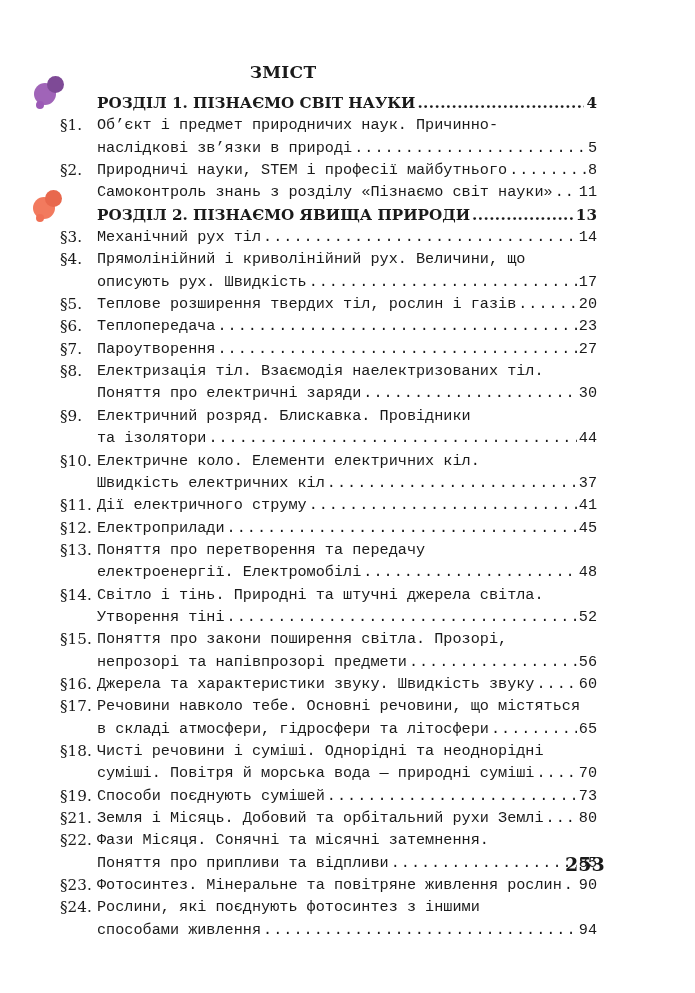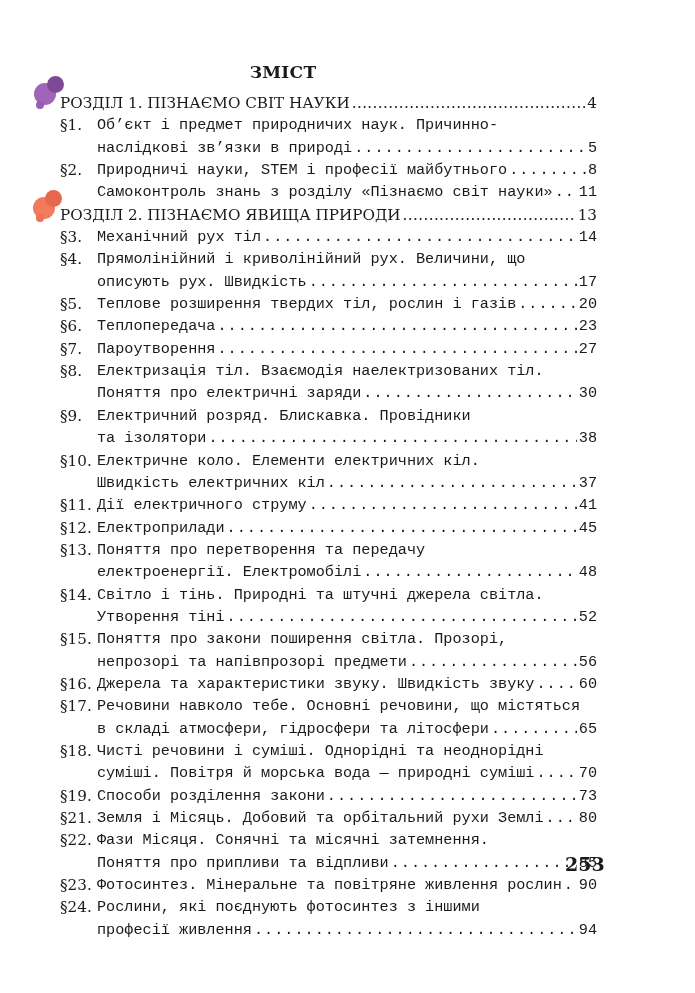--- a/index.html
+++ b/index.html
@@ -2,21 +2,21 @@
 <html><head>
 <meta charset="utf-8">
 <style>
   html, body { margin: 0; padding: 0; background: #ffffff; }
   body { width: 695px; height: 993px; position: relative; overflow: hidden;
          font-family: "DejaVu Serif", "Liberation Serif", serif; color: #1a1a1a; }
   .page-title { position: absolute; top: 62px; left: 0; width: 566px; text-align: center;
                 font-weight: bold; font-size: 17px; letter-spacing: 0.3px; }
   .toc { position: absolute; top: 92px; left: 60px; width: 537px; }
   .row { position: relative; height: 22.35px; line-height: 22.35px; font-size: 15.2px; white-space: nowrap; }
-  .row.section { font-weight: normal; }
+  .row.section { font-weight: bold; margin-left: 37px; }
   .num { position: absolute; left: 0; top: 0; }
   .txt { position: absolute; top: 0; right: 0; display: flex; }
   .row.section .txt { left: 0; }
   .row.entry .txt { left: 37px; font-family: Liberation Mono, monospace; }
   .label { flex: 0 0 auto; padding-right: 2px; }
   .dots { flex: 1 1 auto; overflow: hidden; }
   .dots::after { content: "......................................................................................................................................................................"; letter-spacing: 1px; }
   .pg { flex: 0 0 auto; padding-left: 2px; }
   .row.section .dots::after { letter-spacing: 0.4px; }
   .bubble { position: absolute; border-radius: 50%; }
@@ -147,21 +147,21 @@
       <span class="num">§9.</span>
       <span class="txt">
         <span class="label">Електричний розряд. Блискавка. Провідники</span>
       </span>
     </div>
     <div class="row entry">
       <span class="num"></span>
       <span class="txt">
         <span class="label">та ізолятори</span>
         <span class="dots"></span>
-        <span class="pg">38</span>
+        <span class="pg">44</span>
       </span>
     </div>
     <div class="row entry">
       <span class="num">§10.</span>
       <span class="txt">
         <span class="label">Електричне коло. Елементи електричних кіл.</span>
       </span>
     </div>
     <div class="row entry">
       <span class="num"></span>
@@ -261,21 +261,21 @@
       <span class="num"></span>
       <span class="txt">
         <span class="label">суміші. Повітря й морська вода — природні суміші</span>
         <span class="dots"></span>
         <span class="pg">70</span>
       </span>
     </div>
     <div class="row entry">
       <span class="num">§19.</span>
       <span class="txt">
-        <span class="label">Способи розділення закони</span>
+        <span class="label">Способи поєднують сумішей</span>
         <span class="dots"></span>
         <span class="pg">73</span>
       </span>
     </div>
     <div class="row entry">
       <span class="num">§21.</span>
       <span class="txt">
         <span class="label">Земля і Місяць. Добовий та орбітальний рухи Землі</span>
         <span class="dots"></span>
         <span class="pg">80</span>
@@ -305,20 +305,20 @@
     </div>
     <div class="row entry">
       <span class="num">§24.</span>
       <span class="txt">
         <span class="label">Рослини, які поєднують фотосинтез з іншими</span>
       </span>
     </div>
     <div class="row entry">
       <span class="num"></span>
       <span class="txt">
-        <span class="label">професії живлення</span>
+        <span class="label">способами живлення</span>
         <span class="dots"></span>
         <span class="pg">94</span>
       </span>
     </div>
   </div>
 
 <div class="page-number">253</div>
 
 </body></html>

